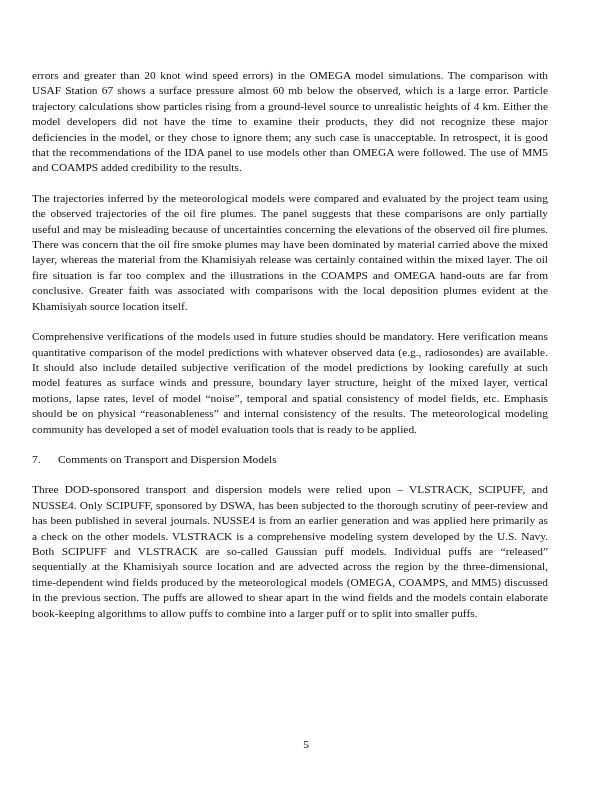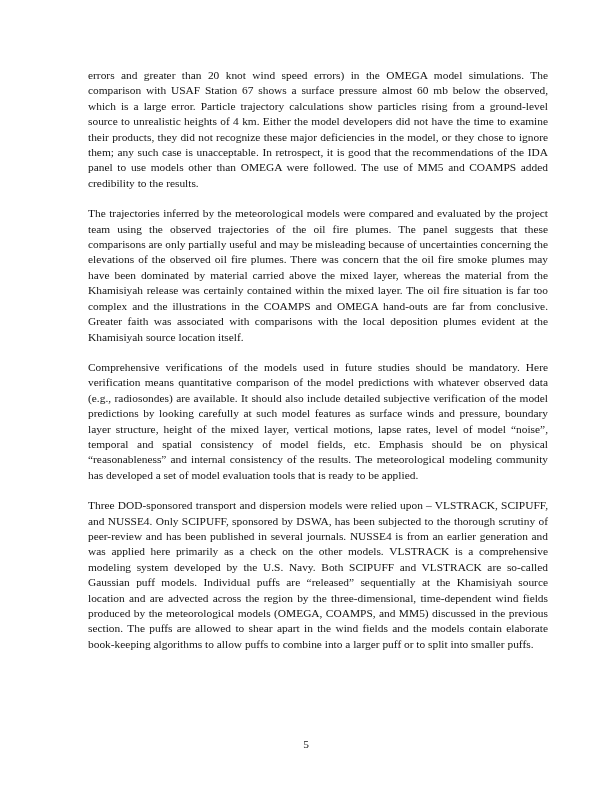--- a/index.html
+++ b/index.html
@@ -11,21 +11,21 @@
     height: 792px;
     background: #ffffff;
     font-family: "Liberation Serif", serif;
     color: #000000;
   }
   .page {
     position: relative;
     width: 612px;
     height: 792px;
     box-sizing: border-box;
-    padding: 68px 64px 40px 88px;
+    padding: 68px 64px 40px 32px;
   }
   .body-text {
     font-size: 11.4px;
     line-height: 15.4px;
     text-align: justify;
     text-justify: inter-word;
     color: #121212;
   }
   p.para {
     margin: 0 0 15px 0;
@@ -59,19 +59,22 @@
 
 <div class="page">
   <div class="body-text">
 
     <p class="para">errors and greater than 20 knot wind speed errors) in the OMEGA model simulations.  The comparison with USAF Station 67 shows a surface pressure almost 60 mb below the observed, which is a large error.  Particle trajectory calculations show particles rising from a ground-level source to unrealistic heights of 4 km.  Either the model developers did not have the time to examine their products, they did not recognize these major deficiencies in the model, or they chose to ignore them; any such case is unacceptable.  In retrospect, it is good that the recommendations of the IDA panel to use models other than OMEGA were followed.  The use of MM5 and COAMPS added credibility to the results.</p>
 
     <p class="para">The trajectories inferred by the meteorological models were compared and evaluated by the project team using the observed trajectories of the oil fire plumes.  The panel suggests that these comparisons are only partially useful and may be misleading because of uncertainties concerning the elevations of the observed oil fire plumes.  There was concern that the oil fire smoke plumes may have been dominated by material carried above the mixed layer, whereas the material from the Khamisiyah release was certainly contained within the mixed layer.  The oil fire situation is far too complex and the illustrations in the COAMPS and OMEGA hand-outs are far from conclusive.  Greater faith was associated with comparisons with the local deposition plumes evident at the Khamisiyah source location itself.</p>
 
     <p class="para">Comprehensive verifications of the models used in future studies should be mandatory.  Here verification means quantitative comparison of the model predictions with whatever observed data (e.g., radiosondes) are available.  It should also include detailed subjective verification of the model predictions by looking carefully at such model features as surface winds and pressure, boundary layer structure, height of the mixed layer, vertical motions, lapse rates, level of model “noise”, temporal and spatial consistency of model fields, etc.  Emphasis should be on physical “reasonableness” and internal consistency of the results.  The meteorological modeling community has developed a set of model evaluation tools that is ready to be applied.</p>
 
+    <div class="section-heading">
+      <span class="num">7.</span><span class="ttl">Comments on Transport and Dispersion Models</span>
+    </div>
 
     <p class="para tight">Three DOD-sponsored transport and dispersion models were relied upon – VLSTRACK, SCIPUFF, and NUSSE4.  Only SCIPUFF, sponsored by DSWA, has been subjected to the thorough scrutiny of peer-review and has been published in several journals.  NUSSE4 is from an earlier generation and was applied here primarily as a check on the other models.  VLSTRACK is a comprehensive modeling system developed by the U.S. Navy.  Both SCIPUFF and VLSTRACK are so-called Gaussian puff models.  Individual puffs are “released” sequentially at the Khamisiyah source location and are advected across the region by the three-dimensional, time-dependent wind fields produced by the meteorological models (OMEGA, COAMPS, and MM5) discussed in the previous section.  The puffs are allowed to shear apart in the wind fields and the models contain elaborate book-keeping algorithms to allow puffs to combine into a larger puff or to split into smaller puffs.</p>
 
   </div>
 
   <div class="page-number">5</div>
 </div>
 
 </body></html>

